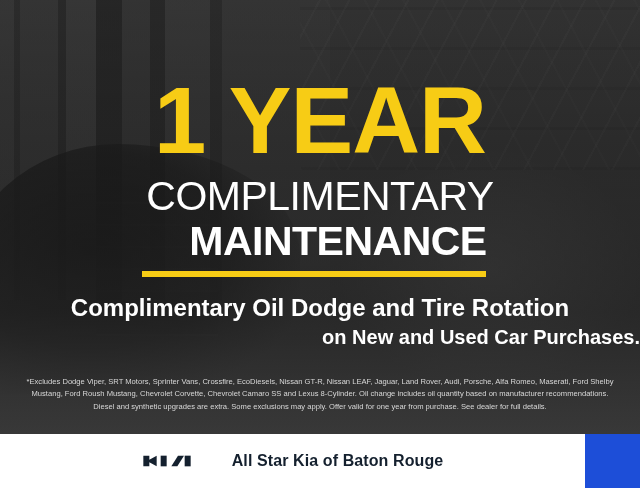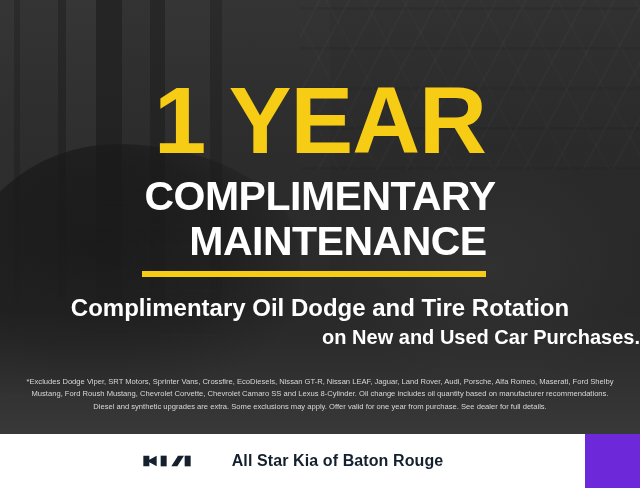--- a/index.html
+++ b/index.html
@@ -11,21 +11,21 @@
   body {
     font-family: "Liberation Sans", sans-serif;
     -webkit-font-smoothing: antialiased;
   }
 
   .banner {
     position: relative;
     width: 640px;
     height: 488px;
     overflow: hidden;
-    background: #6d28d9;
+    background: #1d4ed8;
   }
 
   
   .hero {
     position: absolute;
     left: 0;
     top: 0;
     width: 640px;
     height: 434px;
     overflow: hidden;
@@ -119,21 +119,21 @@
     color: #F7CC15;
     white-space: nowrap;
   }
 
   .headline-sub1 {
     position: absolute;
     left: 0; right: 0;
     top: 176px;
     font-size: 41px;
     line-height: 41px;
-    font-weight: 700;
+    font-weight: 400;
     letter-spacing: -0.5px;
     color: #ffffff;
   }
 
   .headline-sub2 {
     position: absolute;
     left: 0; right: 0;
     top: 221px;
     font-size: 41px;
     line-height: 41px;

